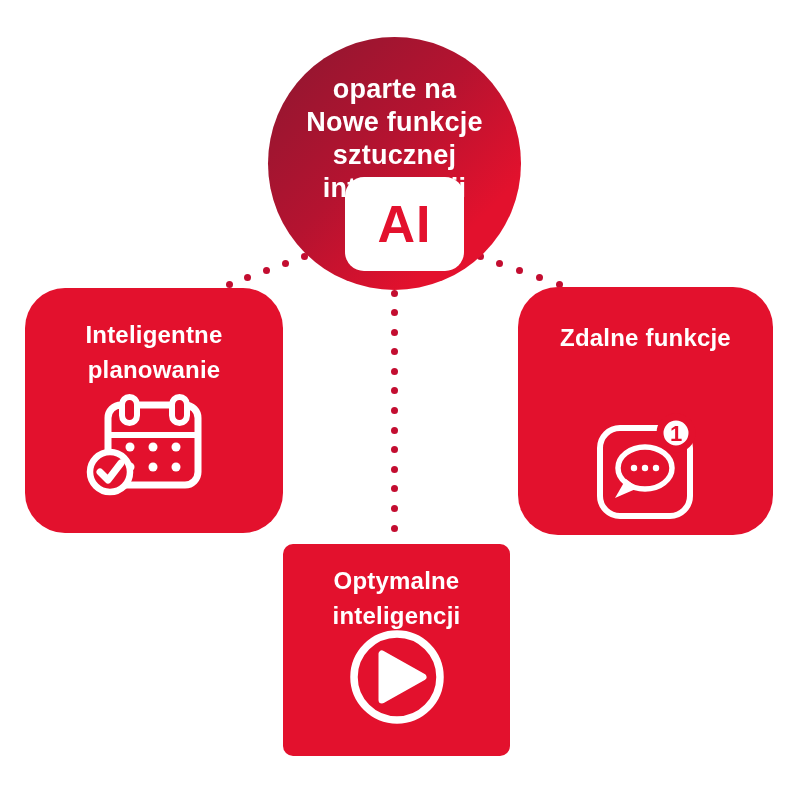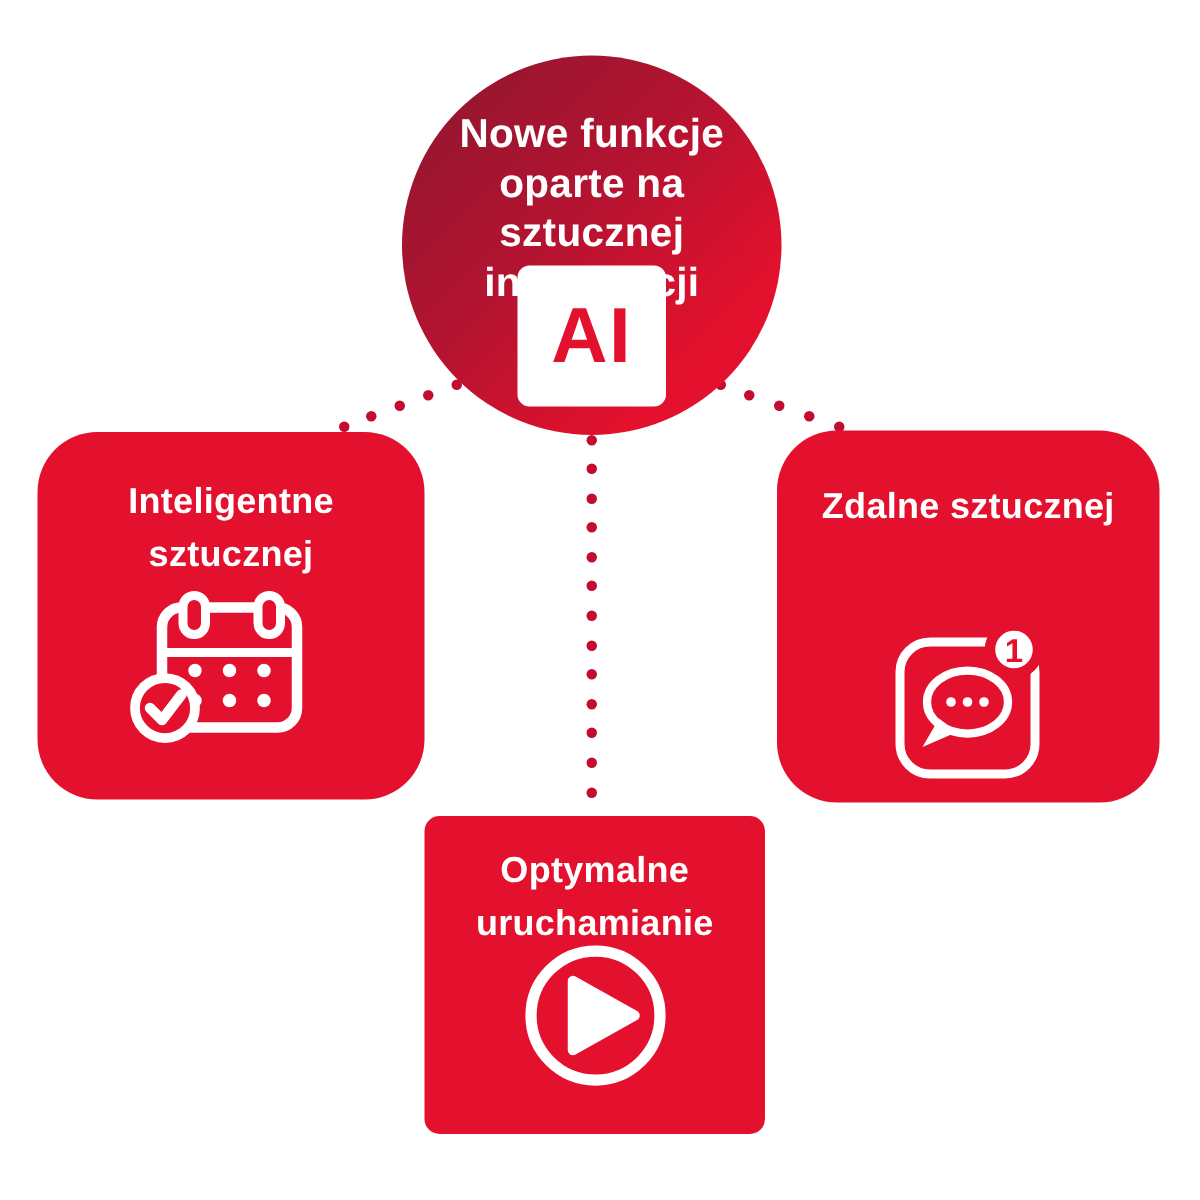--- a/index.html
+++ b/index.html
@@ -19,22 +19,22 @@
     position:absolute;left:268px;top:37px;width:253px;height:253px;
     border-radius:50%;
     background:linear-gradient(135deg, var(--grad-dark) 0%, #b51330 45%, var(--grad-bright) 78%);
   }
   .hub-title{
     position:absolute;top:36px;left:0;width:100%;
     text-align:center;color:var(--white);
     font-size:27px;line-height:33px;font-weight:600;letter-spacing:.2px;
   }
   .ai-badge{
-    position:absolute;left:77px;top:140px;width:99px;height:94px;
-    background:var(--white);border-radius:8px;
+    position:absolute;left:77px;top:140px;width:119px;height:94px;
+    background:var(--white);border-radius:19px;
     display:flex;align-items:center;justify-content:center;
   }
   .ai-badge span{
     color:var(--card-red);font-size:52px;font-weight:700;letter-spacing:1px;
   }
 
   
   .card{
     position:absolute;background:var(--card-red);border-radius:40px;color:var(--white);
   }
@@ -98,70 +98,70 @@
       <div class="dot" style="left: 390.5px; top: 426.583px;"></div>
       <div class="dot" style="left: 390.5px; top: 446.167px;"></div>
       <div class="dot" style="left: 390.5px; top: 465.75px;"></div>
       <div class="dot" style="left: 390.5px; top: 485.333px;"></div>
       <div class="dot" style="left: 390.5px; top: 504.917px;"></div>
       <div class="dot" style="left: 390.5px; top: 524.5px;"></div>
     </div>
 
   <div class="hub">
     <div class="hub-title">
+      <div>oparte na</div>
       <div>Nowe funkcje</div>
-      <div>oparte na</div>
       <div>sztucznej inteligencji</div>
     </div>
     <div class="ai-badge">
       <span>AI</span>
     </div>
   </div>
 
   <div class="card card-planning">
     <div class="card-label">
       <div>Inteligentne</div>
-      <div>sztucznej</div>
+      <div>planowanie</div>
     </div>
     <svg class="card-icon" width="125" height="115" viewBox="0 0 125 115">
       <rect class="w-stroke" x="23" y="15" width="90" height="80" rx="13" stroke-width="7"></rect>
       <line class="w-stroke" x1="24" y1="45" x2="112" y2="45" stroke-width="6"></line>
       <rect class="r-fill w-stroke" x="37" y="7" width="15" height="26" rx="7.5" stroke-width="6" stroke="#fff"></rect>
       <rect class="r-fill w-stroke" x="87" y="7" width="15" height="26" rx="7.5" stroke-width="6" stroke="#fff"></rect>
       <circle class="w-fill" cx="45" cy="57" r="4.5"></circle>
       <circle class="w-fill" cx="68" cy="57" r="4.5"></circle>
       <circle class="w-fill" cx="91" cy="57" r="4.5"></circle>
       <circle class="w-fill" cx="45" cy="77" r="4.5"></circle>
       <circle class="w-fill" cx="68" cy="77" r="4.5"></circle>
       <circle class="w-fill" cx="91" cy="77" r="4.5"></circle>
       <circle class="r-fill" cx="25" cy="82" r="20" stroke="#fff" stroke-width="6.5"></circle>
       <path class="w-stroke" d="M15 82 L23 90 L36 73" stroke-width="7" stroke-linecap="round" stroke-linejoin="round"></path>
     </svg>
   </div>
 
   <div class="card card-support">
     <div class="card-label">
-      <div>Zdalne sztucznej</div>
+      <div>Zdalne funkcje</div>
     </div>
     <svg class="card-icon" width="105" height="110" viewBox="0 0 105 110">
       <rect class="w-stroke" x="5" y="16" width="90" height="88" rx="20" stroke-width="6"></rect>
       <ellipse class="w-stroke" cx="50" cy="56" rx="27" ry="21" stroke-width="5.5"></ellipse>
       <polygon class="w-fill" points="20,86 31,67 43,76"></polygon>
       <circle class="w-fill" cx="39" cy="56" r="3.2"></circle>
       <circle class="w-fill" cx="50" cy="56" r="3.2"></circle>
       <circle class="w-fill" cx="61" cy="56" r="3.2"></circle>
       <circle cx="81" cy="21" r="16" fill="#ffffff" stroke="var(--card-red)" stroke-width="7"></circle>
       <text class="badge-num" x="81" y="29" text-anchor="middle">1</text>
     </svg>
   </div>
 
   <div class="card card-startup">
     <div class="card-label">
       <div>Optymalne</div>
-      <div>uruchamianie</div>
+      <div>inteligencji</div>
     </div>
     <svg class="card-icon" width="98" height="98" viewBox="0 0 98 98">
       <circle class="w-stroke" cx="49" cy="49" r="43" stroke-width="7.5"></circle>
       <polygon class="w-fill" points="34,26 34,72 75,49" stroke="#fff" stroke-width="7" stroke-linejoin="round"></polygon>
     </svg>
   </div>
 
 </div>
 
 </body></html>

